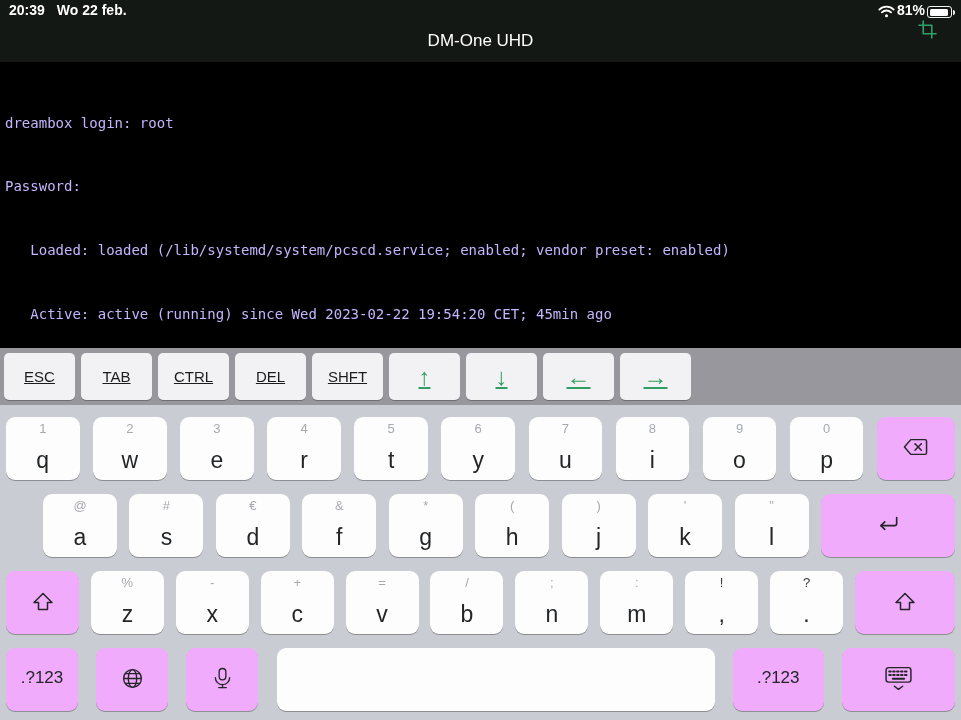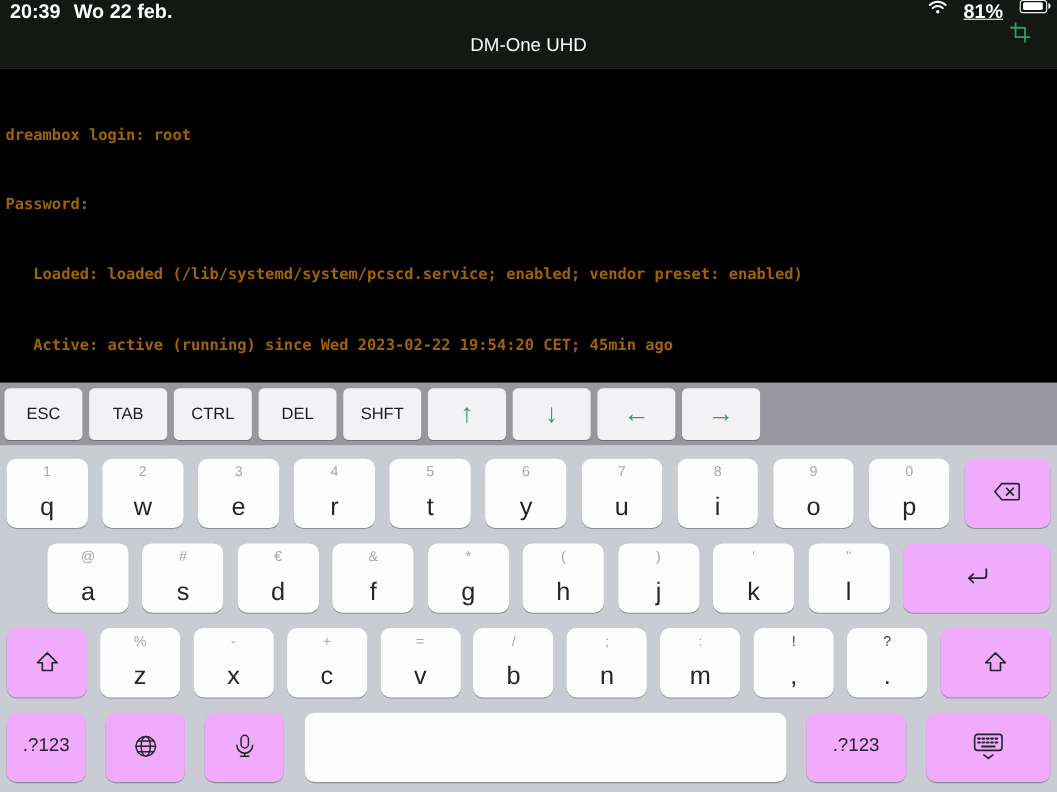--- a/index.html
+++ b/index.html
@@ -3,47 +3,47 @@
 <meta charset="utf-8">
 <style>
   * { margin:0; padding:0; box-sizing:border-box; }
   html,body { width:961px; height:720px; overflow:hidden; }
   body { font-family:"Liberation Sans", sans-serif; }
   .screen { position:relative; width:961px; height:720px; background:#c9ccd2; }
 
   
   .topbar { position:absolute; top:0; left:0; right:0; height:20px; background:#141814;
             display:flex; justify-content:space-between; align-items:center; padding:0 9px;
-            color:#fff; font-size:18px; font-weight:600; }
+            color:#fff; font-size:14px; font-weight:600; }
   .status-left { display:flex; gap:12px; align-items:center; }
-  .status-right { display:flex; gap:15px; align-items:flex-start;text-decoration:underline; }
+  .status-right { display:flex; gap:2px; align-items:flex-end; }
   .battery { position:relative; width:25px; height:12px; border:1px solid #f2f2f2; border-radius:3px; }
   .battery .level { position:absolute; top:1.5px; left:1.5px; bottom:1.5px; width:81%; background:#fff; border-radius:1.5px; }
   .battery::after { content:""; position:absolute; right:-4px; top:2.5px; width:2px; height:5px; background:#f2f2f2; border-radius:0 2px 2px 0; }
 
   .navbar { position:absolute; top:20px; left:0; right:0; height:42px; background:#141814; }
   .nav-title { position:absolute; left:50%; top:50%; transform:translate(-50%,-50%);
                color:#fff; font-size:17px; font-weight:400; }
   .nav-actions { position:absolute; right:12px; top:0; height:42px; display:flex; align-items:center; gap:23px;flex-direction:column; }
   .nav-btn { background:none; border:none; cursor:pointer; display:flex; align-items:center; padding:0; }
   .close-btn { color:#2f9e68; font-size:17px; font-family:"Liberation Sans", sans-serif; }
 
   
   .terminal { position:absolute; top:62px; left:0; right:0; height:286px; background:#000;
-              color:#a16207; font-family:"DejaVu Sans Mono", monospace; font-size:14px;
-              line-height:21.3px; padding:8px 0 0 5px; white-space:pre;font-weight:bold; }
+              color:#c4b5fd; font-family:"DejaVu Sans Mono", monospace; font-size:14px;
+              line-height:21.3px; padding:8px 0 0 5px; white-space:pre; }
   .tline { min-height:21.3px; }
 
   
   .acc-row { position:absolute; top:348px; left:0; right:0; height:57px; background:#98979e;
              display:flex; align-items:center; padding:0 4px; gap:6px; }
   .acc-key { width:71px; height:47px; background:#f2f1f3; border:none; border-radius:5px;
              font-family:"Liberation Sans", sans-serif; font-size:15px; color:#1c1c1e;
              box-shadow:0 1px 0 rgba(60,60,65,.45); cursor:pointer;
-             display:flex; align-items:center; justify-content:center; }
+             display:flex; align-items:center; justify-content:center;text-decoration:underline; }
   .acc-key.arrow { font-size:24px; color:#2f9e62; font-weight:400; }
 
   
   .keyboard { position:absolute; top:405px; left:0; right:0; bottom:0; background:#c9ccd2;
               padding:12px 6px 9px; display:flex; flex-direction:column; justify-content:space-between; }
   .krow { display:flex; height:63px; justify-content:space-between; }
   .krow2 { padding-left:37px; }
   .key { position:relative; height:63px; border:none; border-radius:9px; background:#fdfdfd;
          box-shadow:0 1px 0 #8c8e92; cursor:pointer; font-family:"Liberation Sans", sans-serif;
          display:flex; flex-direction:column; align-items:center; justify-content:space-between;

